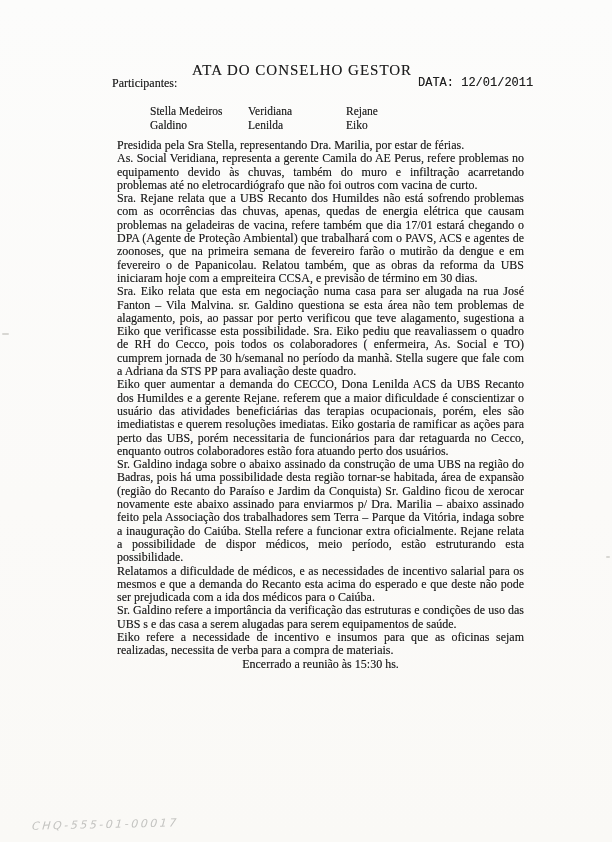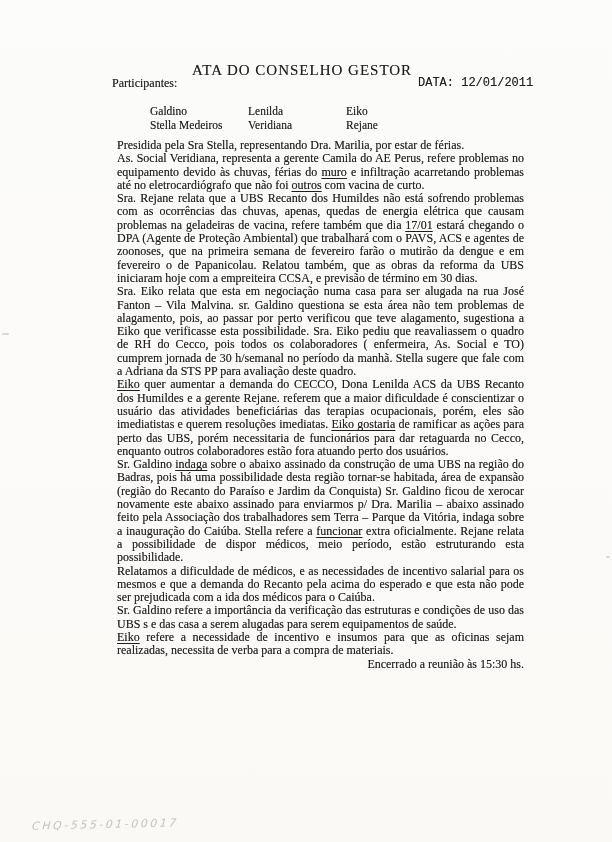--- a/index.html
+++ b/index.html
@@ -60,26 +60,25 @@
     top: 139px;
     width: 407px;
     font-size: 12px;
     line-height: 13.3px;
     text-align: justify;
   }
   .doc-body p {
     margin: 0;
   }
   .doc-body .u {
-    text-decoration: underline;
     text-underline-offset: 1.5px;
   }
   .closing {
     margin-top: 13px;
-    text-align: right;
+    text-align: center;
   }
   .handwritten-code {
     position: absolute;
     left: 32px;
     top: 818px;
     font-family: "DejaVu Sans", sans-serif;
     font-style: italic;
     font-size: 11px;
     letter-spacing: 2.5px;
     color: #c3c3c0;
@@ -101,40 +100,40 @@
 <div class="scan-page">
 
   <div class="doc-title">ATA DO CONSELHO GESTOR</div>
 
   <div class="doc-date">DATA: 12/01/2011</div>
 
   <div class="participants-label">Participantes:</div>
 
   <div class="participants">
       <div class="row">
+        <span>Stella Medeiros</span>
+        <span>Veridiana</span>
+        <span>Rejane</span>
+      </div>
+      <div class="row">
         <span>Galdino</span>
         <span>Lenilda</span>
         <span>Eiko</span>
-      </div>
-      <div class="row">
-        <span>Stella Medeiros</span>
-        <span>Veridiana</span>
-        <span>Rejane</span>
       </div>
     </div>
 
   <div class="doc-body">
     <div>
         <p><span>Presidida pela Sra Stella, representando Dra. Marilia, por estar de férias.</span></p>
-        <p><span>As. Social Veridiana, representa a gerente Camila do AE Perus, refere problemas no equipamento devido às chuvas, férias do </span><span class="u">muro</span><span> e infiltração acarretando problemas até no eletrocardiógrafo que não foi </span><span class="u">outros</span><span> com vacina de curto.</span></p>
+        <p><span>As. Social Veridiana, representa a gerente Camila do AE Perus, refere problemas no equipamento devido às chuvas, também do </span><span class="u">muro</span><span> e infiltração acarretando problemas até no eletrocardiógrafo que não foi </span><span class="u">outros</span><span> com vacina de curto.</span></p>
         <p><span>Sra. Rejane relata que a UBS Recanto dos Humildes não está sofrendo problemas com as ocorrências das chuvas, apenas, quedas de energia elétrica que causam problemas na geladeiras de vacina, refere também que dia </span><span class="u">17/01</span><span> estará chegando o DPA (Agente de Proteção Ambiental) que trabalhará com o PAVS, ACS e agentes de zoonoses, que na primeira semana de fevereiro farão o mutirão da dengue e em fevereiro o de Papanicolau. Relatou também, que as obras da reforma da UBS iniciaram hoje com a empreiteira CCSA, e previsão de término em 30 dias.</span></p>
         <p><span>Sra. Eiko relata que esta em negociação numa casa para ser alugada na rua José Fanton – Vila Malvina. sr. Galdino questiona se esta área não tem problemas de alagamento, pois, ao passar por perto verificou que teve alagamento, sugestiona a Eiko que verificasse esta possibilidade. Sra. Eiko pediu que reavaliassem o quadro de RH do Cecco, pois todos os colaboradores ( enfermeira, As. Social e TO) cumprem jornada de 30 h/semanal no período da manhã. Stella sugere que fale com a Adriana da STS PP para avaliação deste quadro.</span></p>
         <p><span class="u">Eiko</span><span> quer aumentar a demanda do CECCO, Dona Lenilda ACS da UBS Recanto dos Humildes e a gerente Rejane. referem que a maior dificuldade é conscientizar o usuário das atividades beneficiárias das terapias ocupacionais, porém, eles são imediatistas e querem resoluções imediatas. </span><span class="u">Eiko gostaria</span><span> de ramificar as ações para perto das UBS, porém necessitaria de funcionários para dar retaguarda no Cecco, enquanto outros colaboradores estão fora atuando perto dos usuários.</span></p>
         <p><span>Sr. Galdino </span><span class="u">indaga</span><span> sobre o abaixo assinado  da construção  de uma UBS na região do Badras, pois há uma possibilidade desta região tornar-se habitada, área de expansão (região do Recanto do Paraíso e Jardim da Conquista) Sr. Galdino ficou de xerocar novamente este abaixo assinado para enviarmos p/ Dra. Marilia – abaixo assinado feito pela Associação dos trabalhadores sem Terra – Parque da Vitória, indaga sobre a inauguração do Caiúba. Stella refere a </span><span class="u">funcionar</span><span> extra oficialmente. Rejane relata a possibilidade de dispor médicos, meio período, estão estruturando esta possibilidade.</span></p>
-        <p><span>Relatamos a dificuldade de médicos, e as necessidades de incentivo salarial para os mesmos e que a demanda do Recanto pela acima do esperado e que esta não pode ser prejudicada com a ida dos médicos para o Caiúba.</span></p>
+        <p><span>Relatamos a dificuldade de médicos, e as necessidades de incentivo salarial para os mesmos e que a demanda do Recanto esta acima do esperado e que deste não pode ser prejudicada com a ida dos médicos para o Caiúba.</span></p>
         <p><span>Sr. Galdino refere a importância da verificação das estruturas e condições de uso das UBS s  e das casa a serem alugadas para serem equipamentos de saúde.</span></p>
         <p><span class="u">Eiko</span><span> refere a necessidade de incentivo e insumos para que as oficinas sejam realizadas, necessita de verba para a compra de materiais.</span></p>
       </div>
     <p class="closing">Encerrado a reunião às 15:30 hs.</p>
   </div>
 
   <div class="handwritten-code">CHQ-555-01-00017</div>
 
   <div class="scan-speck speck-1"></div>
   <div class="scan-speck speck-2"></div>

